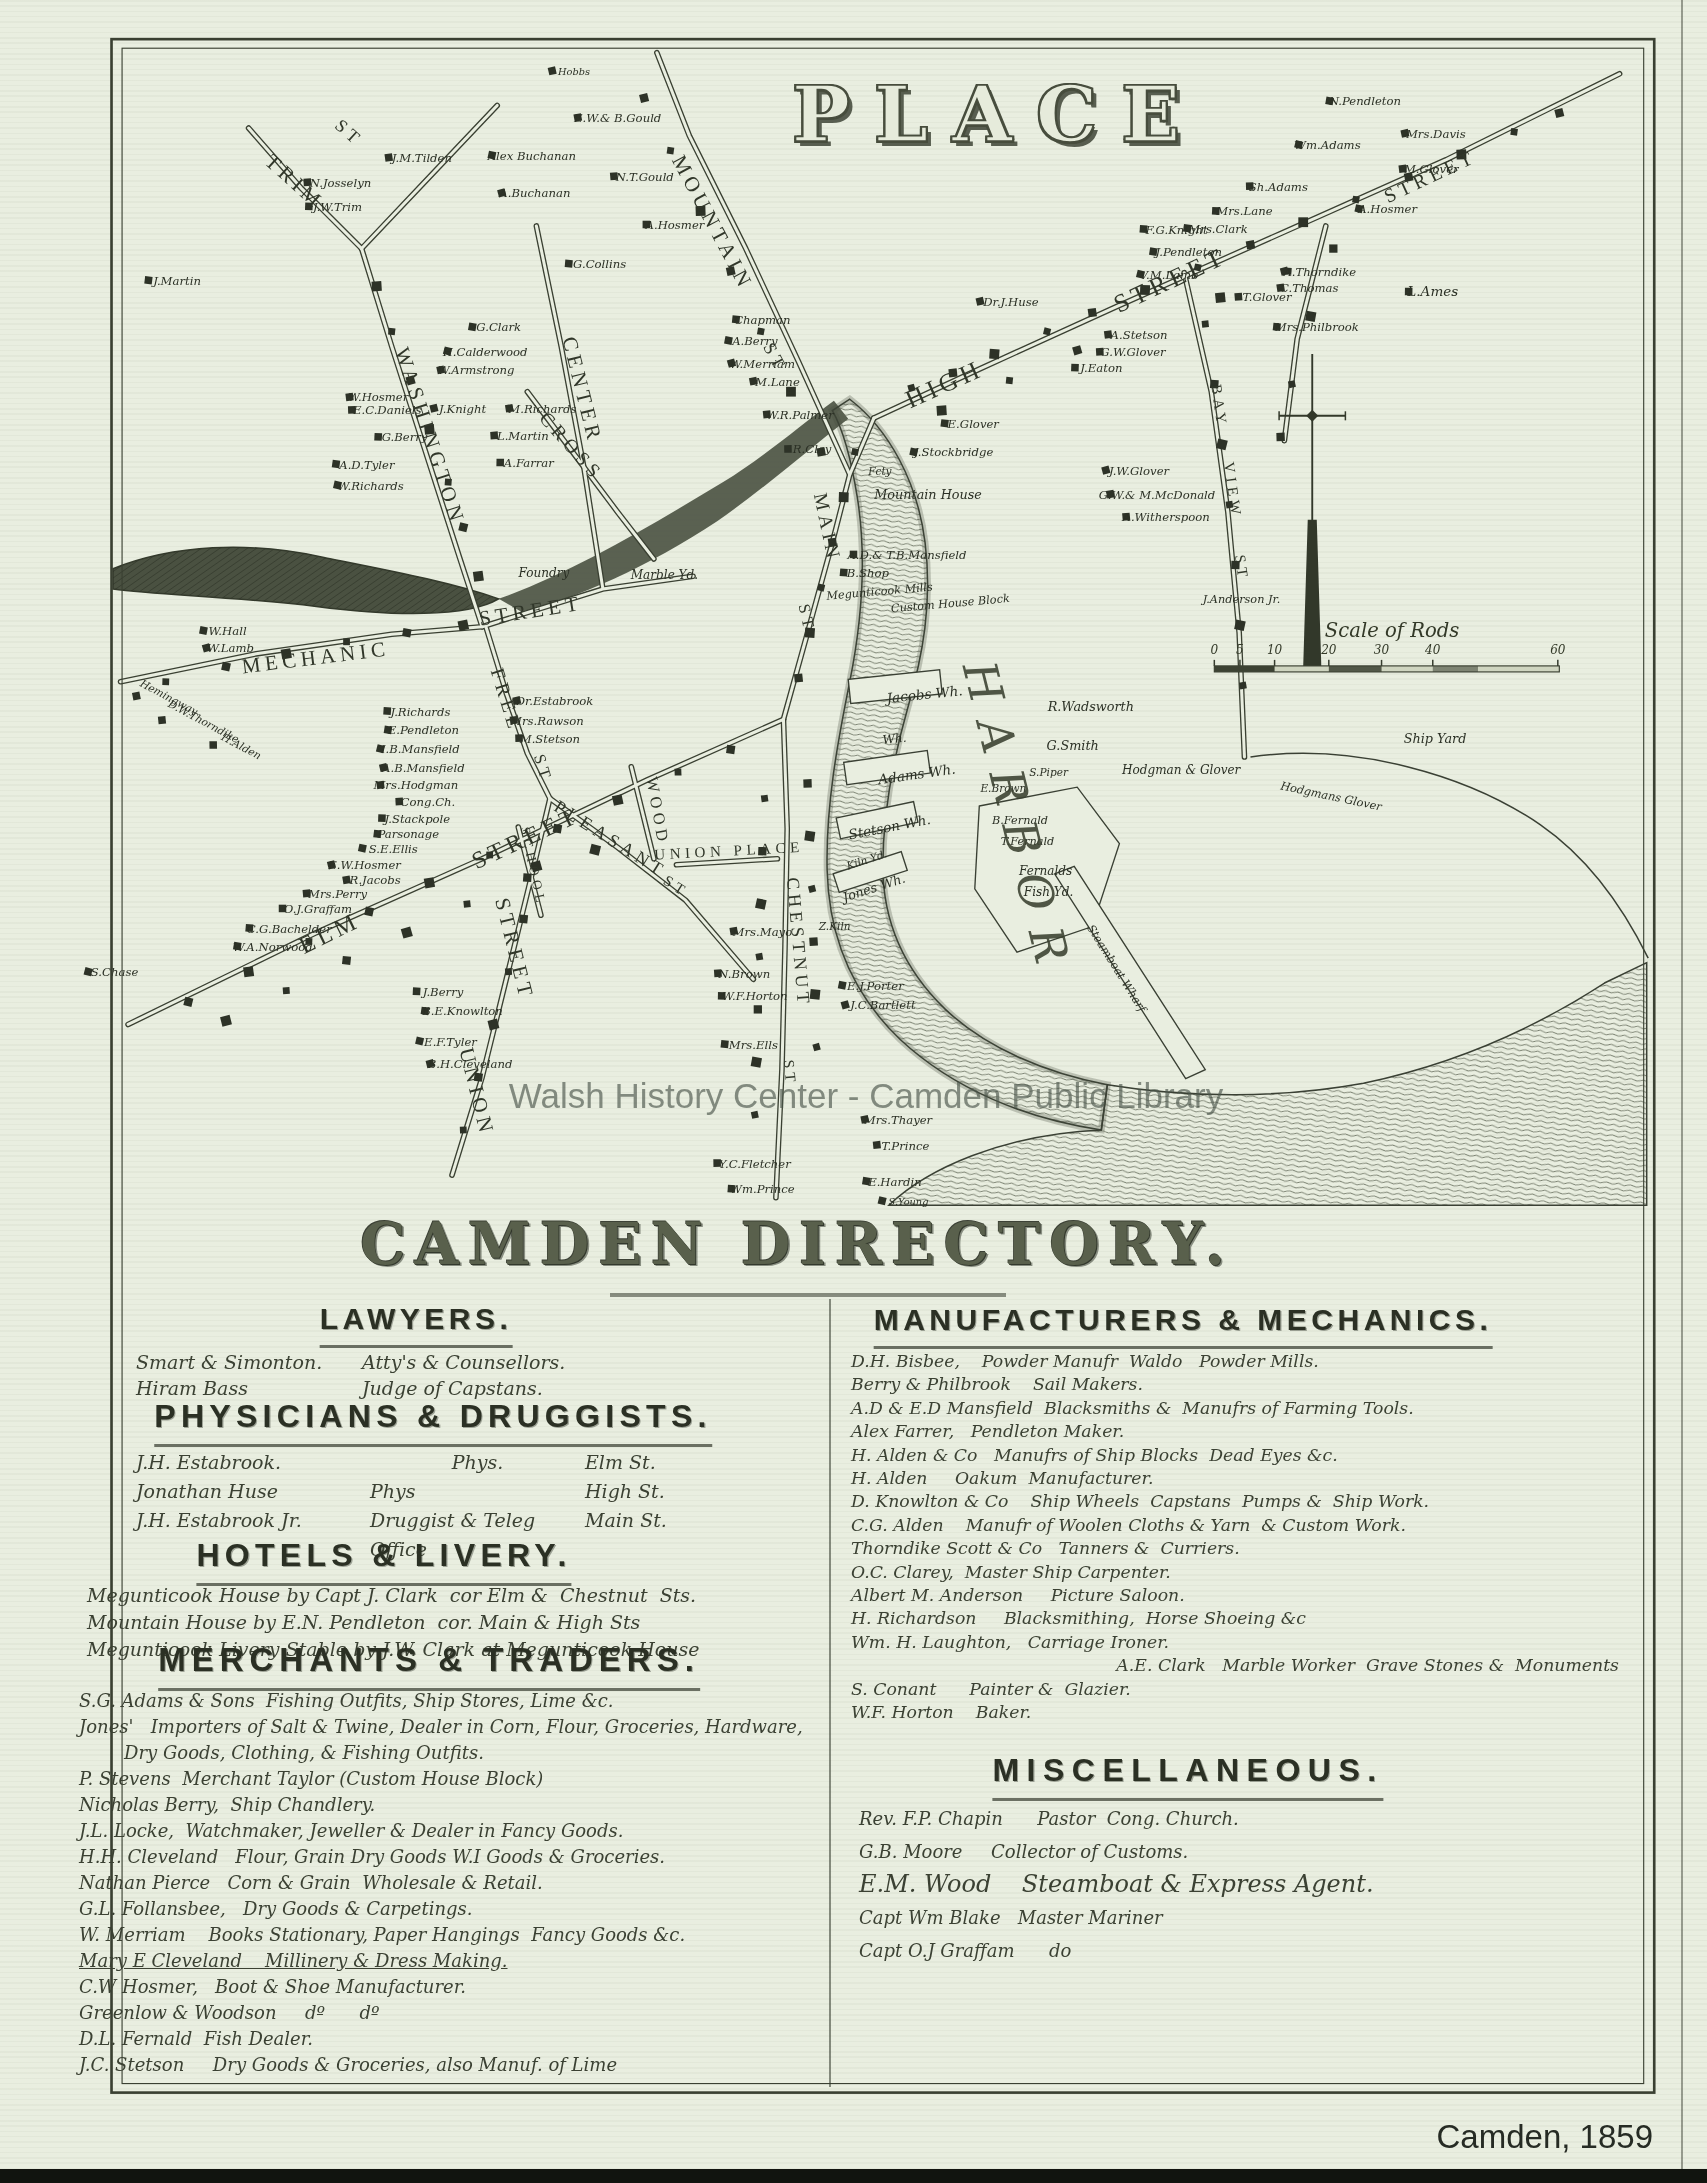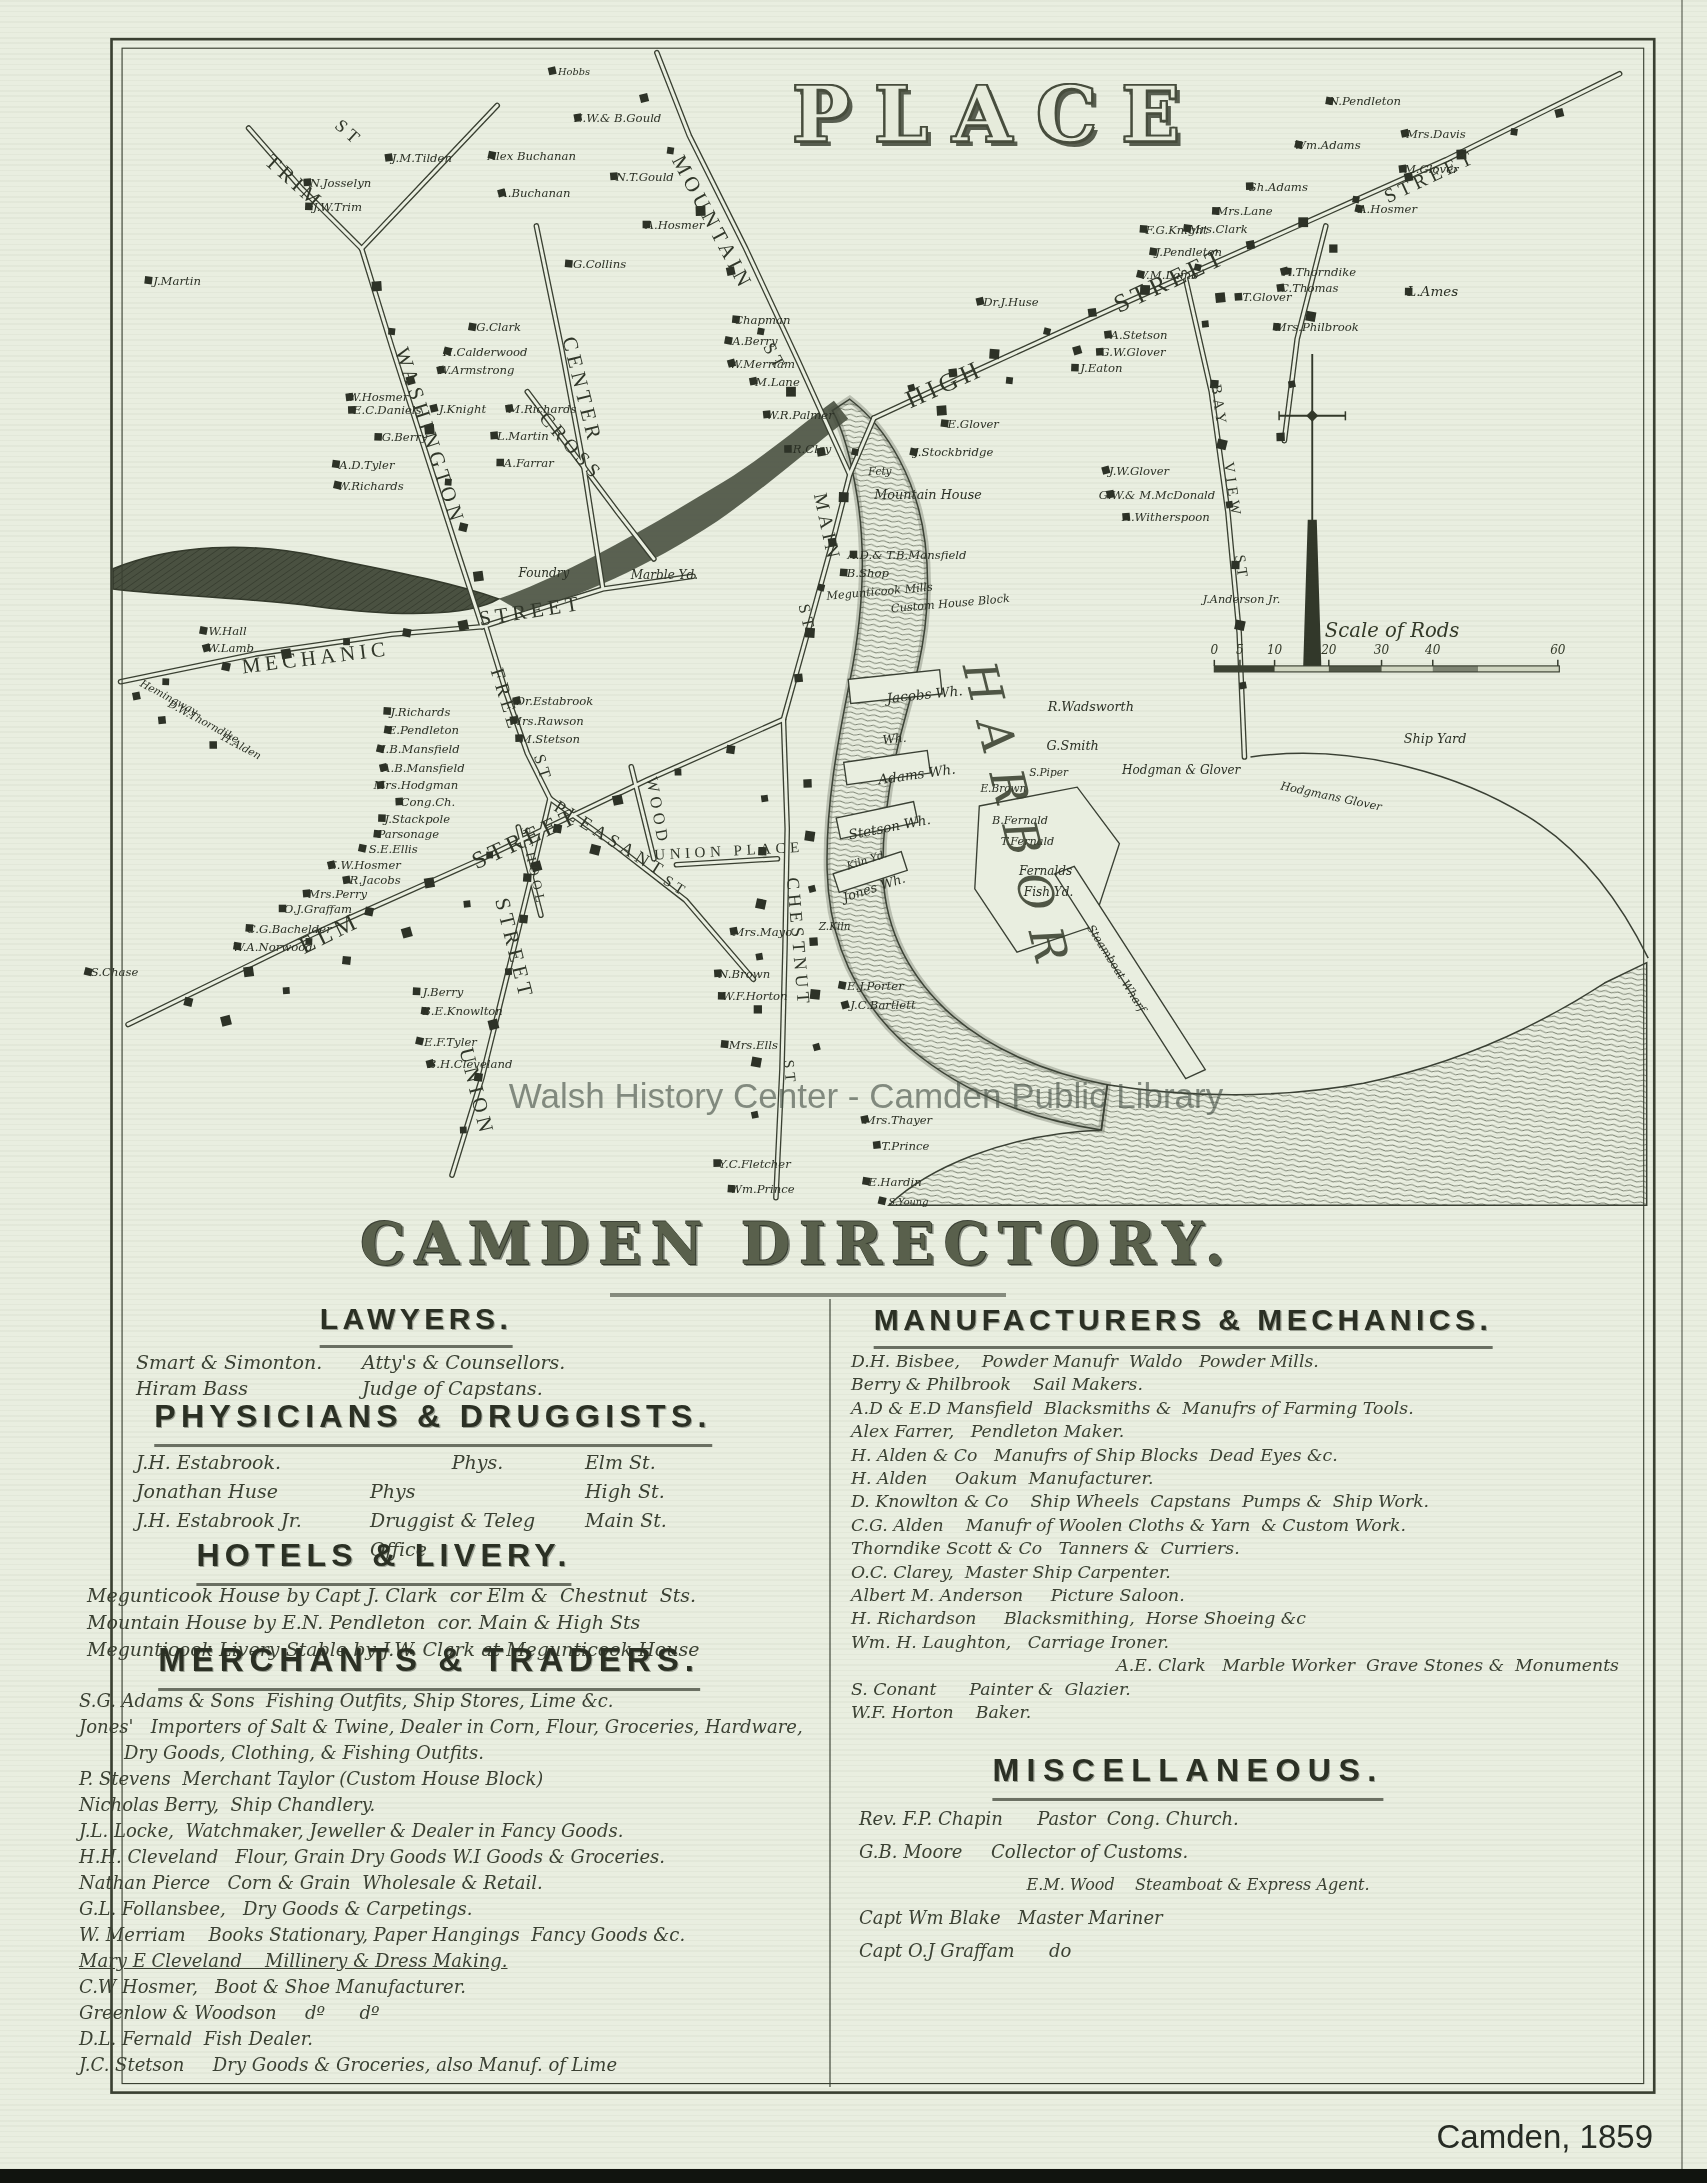--- a/index.html
+++ b/index.html
@@ -577,21 +577,21 @@
         <div class="dline" style="font-size: 17.3px; line-height: 23.4px;">H. Richardson     Blacksmithing,  Horse Shoeing &amp;c</div>
         <div class="dline" style="font-size: 17.3px; line-height: 23.4px;">Wm. H. Laughton,   Carriage Ironer.</div>
         <div class="dline" style="font-size: 17.3px; line-height: 23.4px; text-align: right;">A.E. Clark   Marble Worker  Grave Stones &amp;  Monuments</div>
         <div class="dline" style="font-size: 17.3px; line-height: 23.4px;">S. Conant      Painter &amp;  Glazier.</div>
         <div class="dline" style="font-size: 17.3px; line-height: 23.4px;">W.F. Horton    Baker.</div>
       </div>
       <div class="dhead" style="left: 1188px; top: 1752px; font-size: 32px; letter-spacing: 7.5px;">MISCELLANEOUS.</div>
       <div class="dblock" style="left: 859px; top: 1802px; width: 678px;">
         <div class="dline" style="font-size: 18px; line-height: 33px;">Rev. F.P. Chapin      Pastor  Cong. Church.</div>
         <div class="dline" style="font-size: 18px; line-height: 33px;">G.B. Moore     Collector of Customs.</div>
-        <div class="dline" style="font-size: 16px; line-height: 33px; text-align: center;">E.M. Wood    Steamboat &amp; Express Agent.</div>
+        <div class="dline" style="font-size: 24px; line-height: 33px;">E.M. Wood    Steamboat &amp; Express Agent.</div>
         <div class="dline" style="font-size: 18px; line-height: 33px;">Capt Wm Blake   Master Mariner</div>
         <div class="dline" style="font-size: 18px; line-height: 33px;">Capt O.J Graffam      do</div>
       </div>
     </div>
 
   <div class="watermark" style="left:866px;top:1076px;font-size:35px;">Walsh History Center - Camden Public Library</div>
 
   <div class="caption" style="right:54px;top:2118px;font-size:33px;">Camden, 1859</div>
 
   <div class="edgeline" style="right:24px;width:2.3px;"></div>

